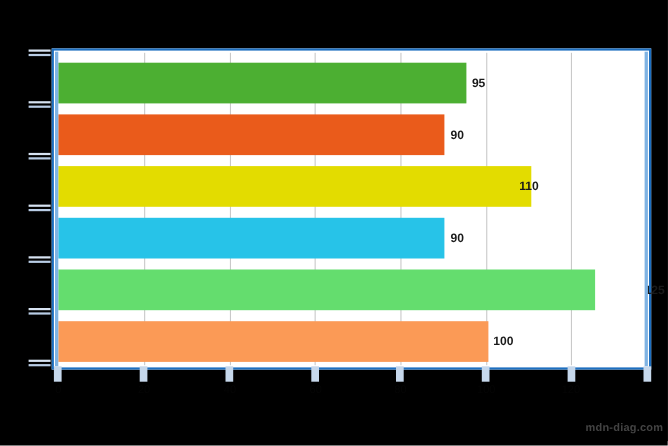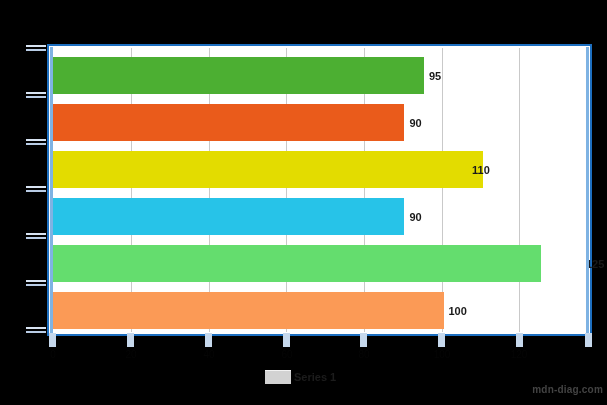--- a/index.html
+++ b/index.html
@@ -210,20 +210,16 @@
 
     <div class="xtick-label" style="left:53px;  top:349px;">0</div>
     <div class="xtick-label" style="left:131px; top:349px;">20</div>
     <div class="xtick-label" style="left:209px; top:349px;">40</div>
     <div class="xtick-label" style="left:287px; top:349px;">60</div>
     <div class="xtick-label" style="left:364px; top:349px;">80</div>
     <div class="xtick-label" style="left:442px; top:349px;">100</div>
     <div class="xtick-label" style="left:519px; top:349px;">120</div>
   </div>
 
-  <div class="legend">
-    <div class="legend-swatch" style="background: rgb(210, 210, 210);"></div>
-    <div class="legend-label">Series 1</div>
-  </div>
 
   <div class="watermark">mdn-diag.com</div>
 
 </div>
 
 </body></html>

